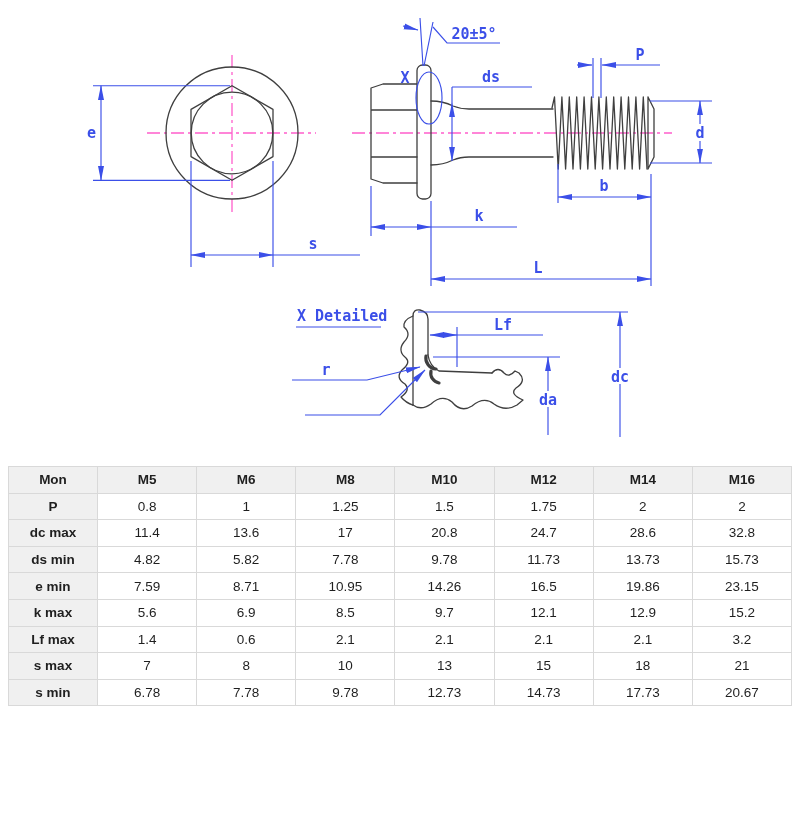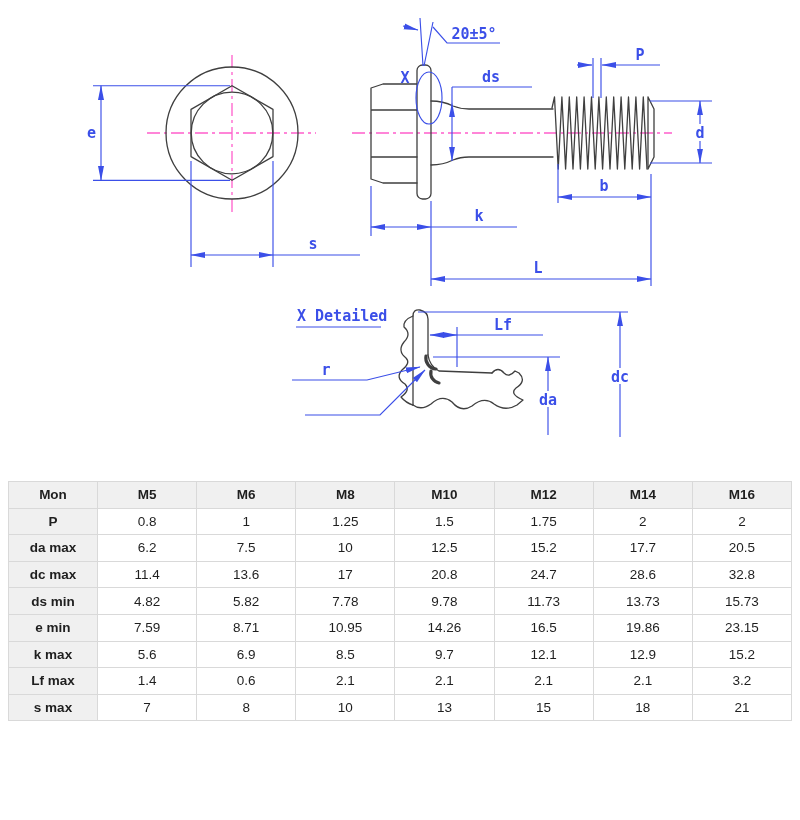--- a/index.html
+++ b/index.html
@@ -11,21 +11,21 @@
   .thick{stroke-width:3.2;}
   .dim{stroke:var(--blue,#3b4fe8);stroke-width:1.15;fill:none;}
   .cl{stroke:var(--pink,#ff5ecb);stroke-width:1.3;fill:none;stroke-dasharray:13 4 3 4;}
   .wbg{fill:#ffffff;stroke:none;}
   .lbl{font-family:"DejaVu Sans Mono",monospace;font-weight:bold;font-size:15px;
        fill:var(--blue,#3b4fe8);text-anchor:middle;}
   .lbl.start{text-anchor:start;}
   .lbl.end{text-anchor:end;}
   #arrowhead{fill:var(--blue,#3b4fe8);}
   
-  table.spec{position:absolute;left:8px;top:481px;width:784px;border-collapse:collapse;
+  table.spec{position:absolute;left:8px;top:466px;width:784px;border-collapse:collapse;
              table-layout:fixed;font-size:13.5px;color:#1f1f1f;}
   table.spec th,table.spec td{border:1px solid #d9d9d9;text-align:center;vertical-align:middle;
              padding:0;height:25.6px;overflow:hidden;white-space:nowrap;}
   table.spec thead th{background:#f0f0f0;font-weight:bold;}
   table.spec tbody th{background:#f0f0f0;font-weight:bold;}
   table.spec tbody td{background:#ffffff;font-weight:normal;}
 </style>
 </head>
 <body>
 
@@ -201,30 +201,20 @@
           <th>P</th>
           <td>0.8</td>
           <td>1</td>
           <td>1.25</td>
           <td>1.5</td>
           <td>1.75</td>
           <td>2</td>
           <td>2</td>
         </tr>
         <tr>
-          <th>da max</th>
-          <td>6.2</td>
-          <td>7.5</td>
-          <td>10</td>
-          <td>12.5</td>
-          <td>15.2</td>
-          <td>17.7</td>
-          <td>20.5</td>
-        </tr>
-        <tr>
           <th>dc max</th>
           <td>11.4</td>
           <td>13.6</td>
           <td>17</td>
           <td>20.8</td>
           <td>24.7</td>
           <td>28.6</td>
           <td>32.8</td>
         </tr>
         <tr>
@@ -270,16 +260,26 @@
         <tr>
           <th>s max</th>
           <td>7</td>
           <td>8</td>
           <td>10</td>
           <td>13</td>
           <td>15</td>
           <td>18</td>
           <td>21</td>
         </tr>
+        <tr>
+          <th>s min</th>
+          <td>6.78</td>
+          <td>7.78</td>
+          <td>9.78</td>
+          <td>12.73</td>
+          <td>14.73</td>
+          <td>17.73</td>
+          <td>20.67</td>
+        </tr>
       </tbody>
   </table>
 
 </div>
 
 </body></html>

